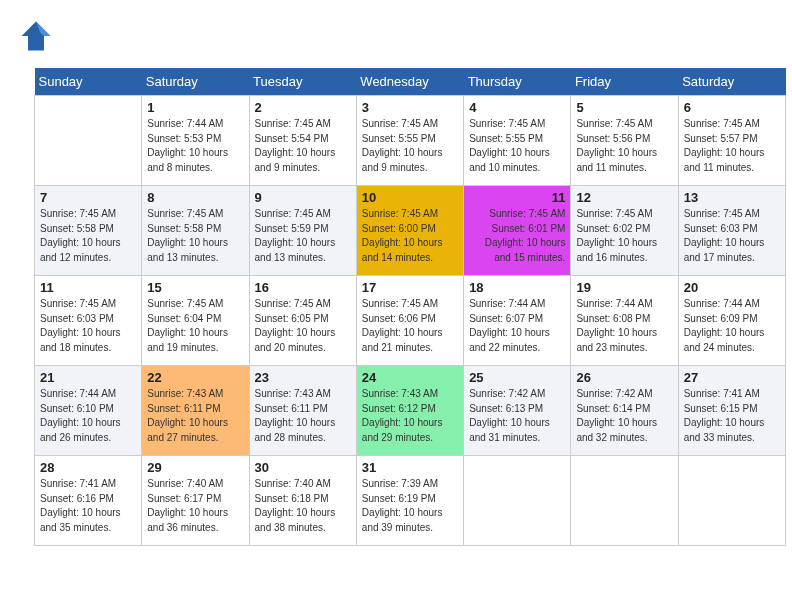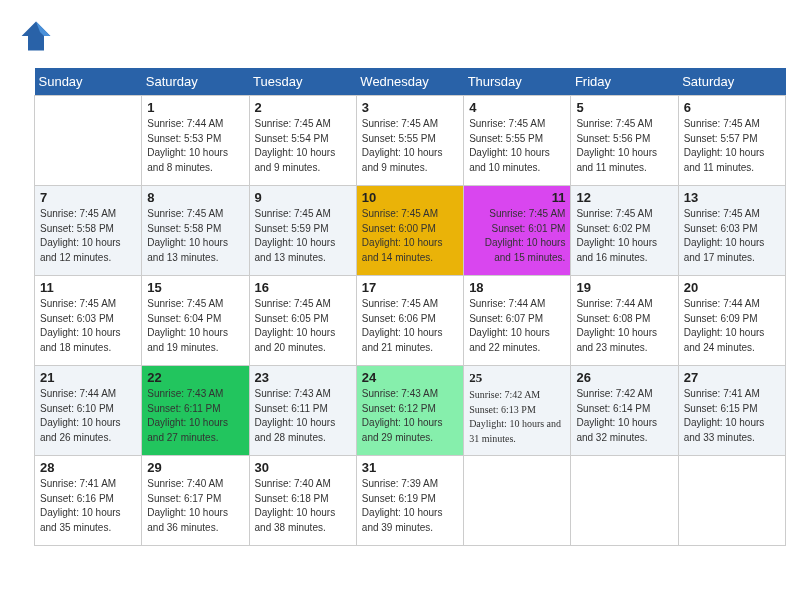--- a/index.html
+++ b/index.html
@@ -207,33 +207,33 @@
         <td>
           <span class="day-number">20</span>
           <div class="day-info">Sunrise: 7:44 AM<br>Sunset: 6:09 PM<br>Daylight: 10 hours and 24 minutes.</div>
         </td>
       </tr>
       <tr>
         <td style="background: rgb(240, 244, 248);">
           <span class="day-number">21</span>
           <div class="day-info">Sunrise: 7:44 AM<br>Sunset: 6:10 PM<br>Daylight: 10 hours and 26 minutes.</div>
         </td>
-        <td style="background: #22c55e;">
+        <td style="background: #fdba74;">
           <span class="day-number">22</span>
           <div class="day-info">Sunrise: 7:43 AM<br>Sunset: 6:11 PM<br>Daylight: 10 hours and 27 minutes.</div>
         </td>
         <td style="background: rgb(240, 244, 248);">
           <span class="day-number">23</span>
           <div class="day-info">Sunrise: 7:43 AM<br>Sunset: 6:11 PM<br>Daylight: 10 hours and 28 minutes.</div>
         </td>
         <td style="background: #86efac;">
           <span class="day-number">24</span>
           <div class="day-info">Sunrise: 7:43 AM<br>Sunset: 6:12 PM<br>Daylight: 10 hours and 29 minutes.</div>
         </td>
-        <td style="background: rgb(240, 244, 248); font-family: Liberation Serif, serif;">
+        <td style="background: rgb(240, 244, 248);">
           <span class="day-number">25</span>
           <div class="day-info">Sunrise: 7:42 AM<br>Sunset: 6:13 PM<br>Daylight: 10 hours and 31 minutes.</div>
         </td>
         <td style="background: rgb(240, 244, 248);">
           <span class="day-number">26</span>
           <div class="day-info">Sunrise: 7:42 AM<br>Sunset: 6:14 PM<br>Daylight: 10 hours and 32 minutes.</div>
         </td>
         <td style="background: rgb(240, 244, 248);">
           <span class="day-number">27</span>
           <div class="day-info">Sunrise: 7:41 AM<br>Sunset: 6:15 PM<br>Daylight: 10 hours and 33 minutes.</div>

